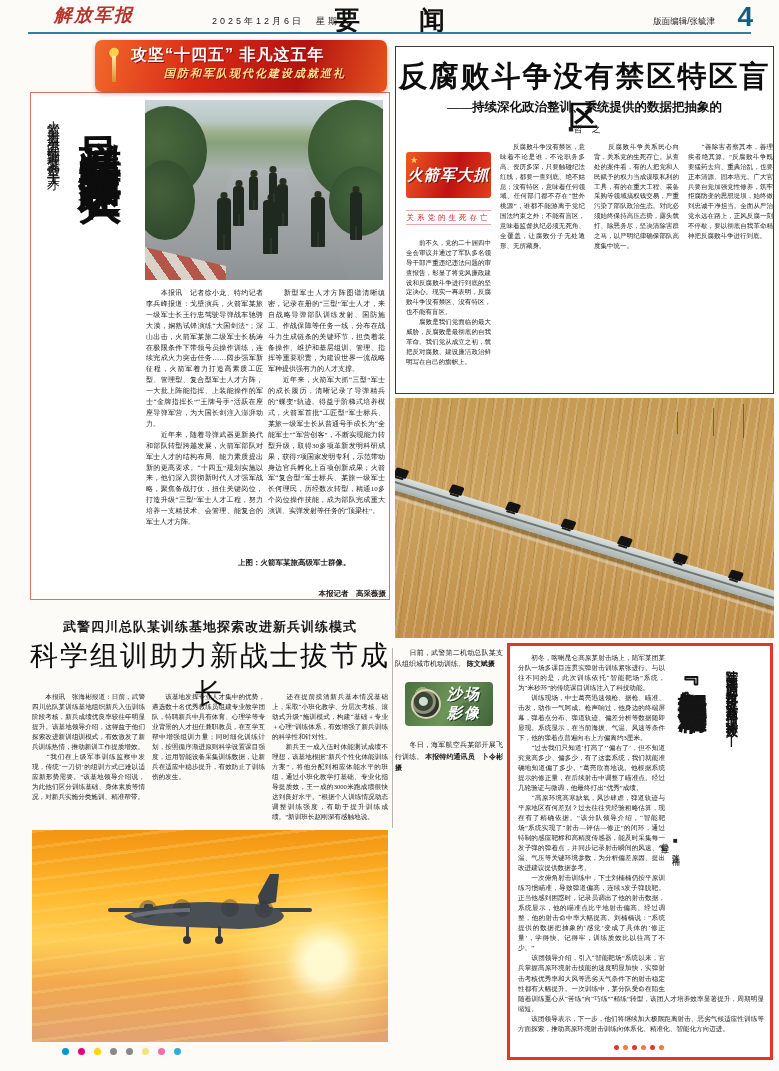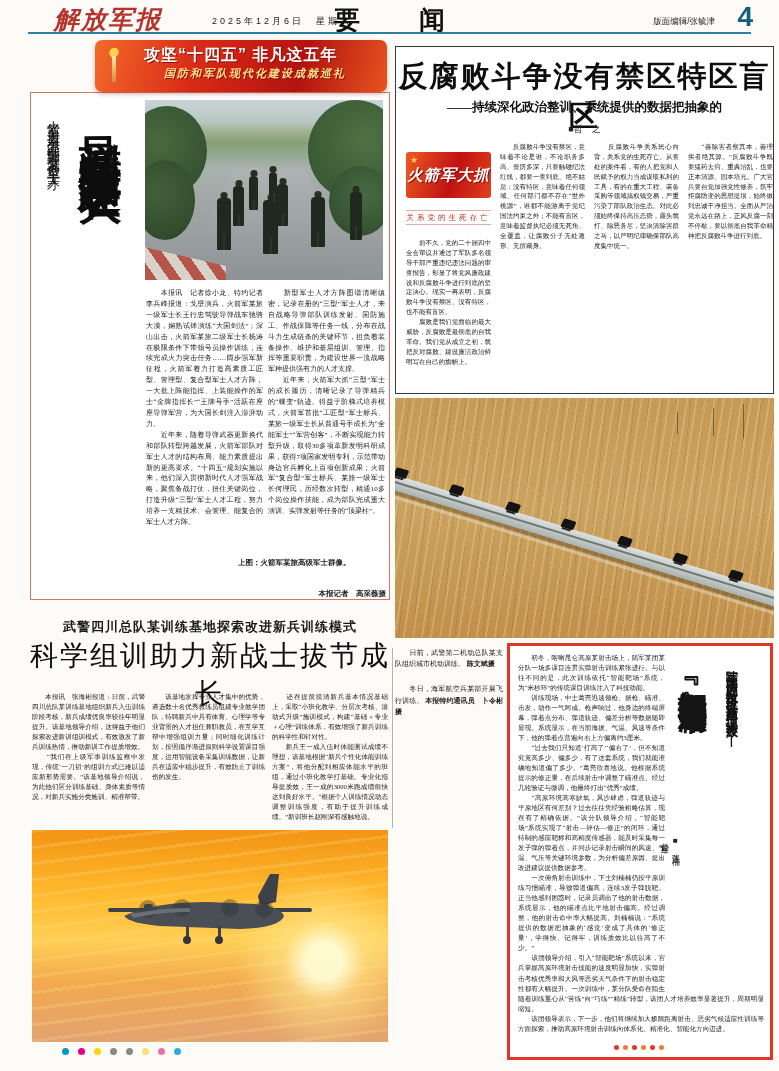--- a/index.html
+++ b/index.html
@@ -1,30 +1,30 @@
 <!DOCTYPE html>
 <html><head>
 <meta charset="utf-8">
 <style>
   * { margin:0; padding:0; box-sizing:border-box; }
   body { background:#e8e5de; font-family:"Liberation Serif","DejaVu Serif",serif; }
   .page { position:relative; width:779px; height:1071px; background:#fcfbf8; margin:0 auto; overflow:hidden; }
 
   
-  .masthead { position:absolute; left:54px; top:3px; font-size:25px; font-weight:bold; font-style:italic; color:#b5342c; letter-spacing:2px; }
+  .masthead { position:absolute; left:54px; top:3px; font-size:18px; font-weight:bold; font-style:italic; color:#b5342c; letter-spacing:2px; }
   .hdr-date { position:absolute; left:212px; top:15px; font-size:9px; letter-spacing:3px; color:#222; font-family:"Liberation Sans",sans-serif; }
   .hdr-section { position:absolute; left:0; right:0; top:3px; text-align:center; font-size:26px; font-weight:bold; letter-spacing:26px; color:#111; font-family:"Liberation Sans",sans-serif; text-indent:26px; }
   .hdr-editor { position:absolute; right:64px; top:16px; font-size:8.5px; color:#222; font-family:"Liberation Sans",sans-serif; }
   .hdr-page { position:absolute; right:26px; top:1px; font-size:28px; font-weight:bold; color:#135f7d; font-family:"Liberation Sans",sans-serif; }
   .hdr-rule { position:absolute; left:28px; right:28px; top:32px; height:2px; background:#2e7fa0; }
 
   
   .rocket-box { position:absolute; left:30px; top:92px; width:360px; height:508px; border:1px solid #d4776b; background:#fff; }
   .banner { position:absolute; left:95px; top:40px; width:292px; height:52px; border-radius:7px; background:linear-gradient(105deg,#f26a2a 0%,#d92a16 35%,#b31310 70%,#e6541f 100%); box-shadow:0 2px 4px rgba(120,30,10,.35); z-index:5; padding:5px 8px 0 36px; }
-  .banner-l1 { font-size:16px; font-weight:bold; color:#fff; letter-spacing:1px; font-family:"Liberation Sans",sans-serif; text-shadow:1px 1px 0 #8c0e08; white-space:nowrap;margin-left:13px; }
+  .banner-l1 { font-size:16px; font-weight:bold; color:#fff; letter-spacing:1px; font-family:"Liberation Sans",sans-serif; text-shadow:1px 1px 0 #8c0e08; white-space:nowrap; }
   .banner-l2 { font-size:11px; font-style:italic; font-weight:bold; color:#ffe08a; letter-spacing:2px; text-align:center; text-shadow:1px 1px 0 #8c0e08; }
   .banner-monument { position:absolute; left:12px; top:8px; width:14px; height:36px; }
   .banner-monument .pillar { position:absolute; left:5px; top:8px; width:4px; height:26px; background:linear-gradient(#ffe9a8,#d98c2b); }
   .banner-monument .flame { position:absolute; left:2px; top:0; width:10px; height:9px; background:#ffd24d; border-radius:50% 50% 50% 0; transform:rotate(-40deg); }
 
   .v-kicker { position:absolute; left:44px; top:110px; height:350px; writing-mode:vertical-rl; font-size:13px; letter-spacing:3px; color:#111; }
   .v-headline { position:absolute; left:72px; top:102px; height:492px; writing-mode:vertical-rl; font-size:43px; font-weight:bold; color:#0d0d0d; font-family:"Liberation Sans","DejaVu Sans",sans-serif; letter-spacing:5px; }
 
   
   .photo-soldiers { position:absolute; left:145px; top:100px; width:238px; height:180px; overflow:hidden;
@@ -186,20 +186,25 @@
     </div>
     <i class="pole" style="right:30px;top:6px;height:34px;"></i>
     <i class="pole" style="right:60px;top:10px;height:28px;"></i>
     <i class="pole" style="right:96px;top:14px;height:22px;"></i>
   </div>
 
   <div class="cap-col">
     <div class="cap">
       <span class="pre">　　日前，武警第二机动总队某支队组织城市机动训练。</span>
       <b>陈文斌摄</b>
+    </div>
+    <div class="range-badge">
+      <i class="lens"></i>
+      <span class="txt pre">沙场
+影像</span>
     </div>
     <div class="cap cap2">
       <span class="pre">　　冬日，海军航空兵某部开展飞行训练。</span>
       <b>本报特约通讯员　卜令彬摄</b>
     </div>
   </div>
 
   <div class="smart-box">
     <div class="smart-body">　　初冬，喀喇昆仑高原某射击场上，陆军某团某分队一场多课目连贯实弹射击训练紧张进行。与以往不同的是，此次训练依托“智能靶场”系统，为“米秒环”的传统课目训练注入了科技动能。
 　　训练现场，中士葛亮迅速领枪、据枪、瞄准、击发，动作一气呵成。枪声响过，他身边的终端屏幕，弹着点分布、弹道轨迹、偏差分析等数据随即显现。系统显示，在当前海拔、气温、风速等条件下，他的弹着点普遍向右上方偏离约3厘米。

